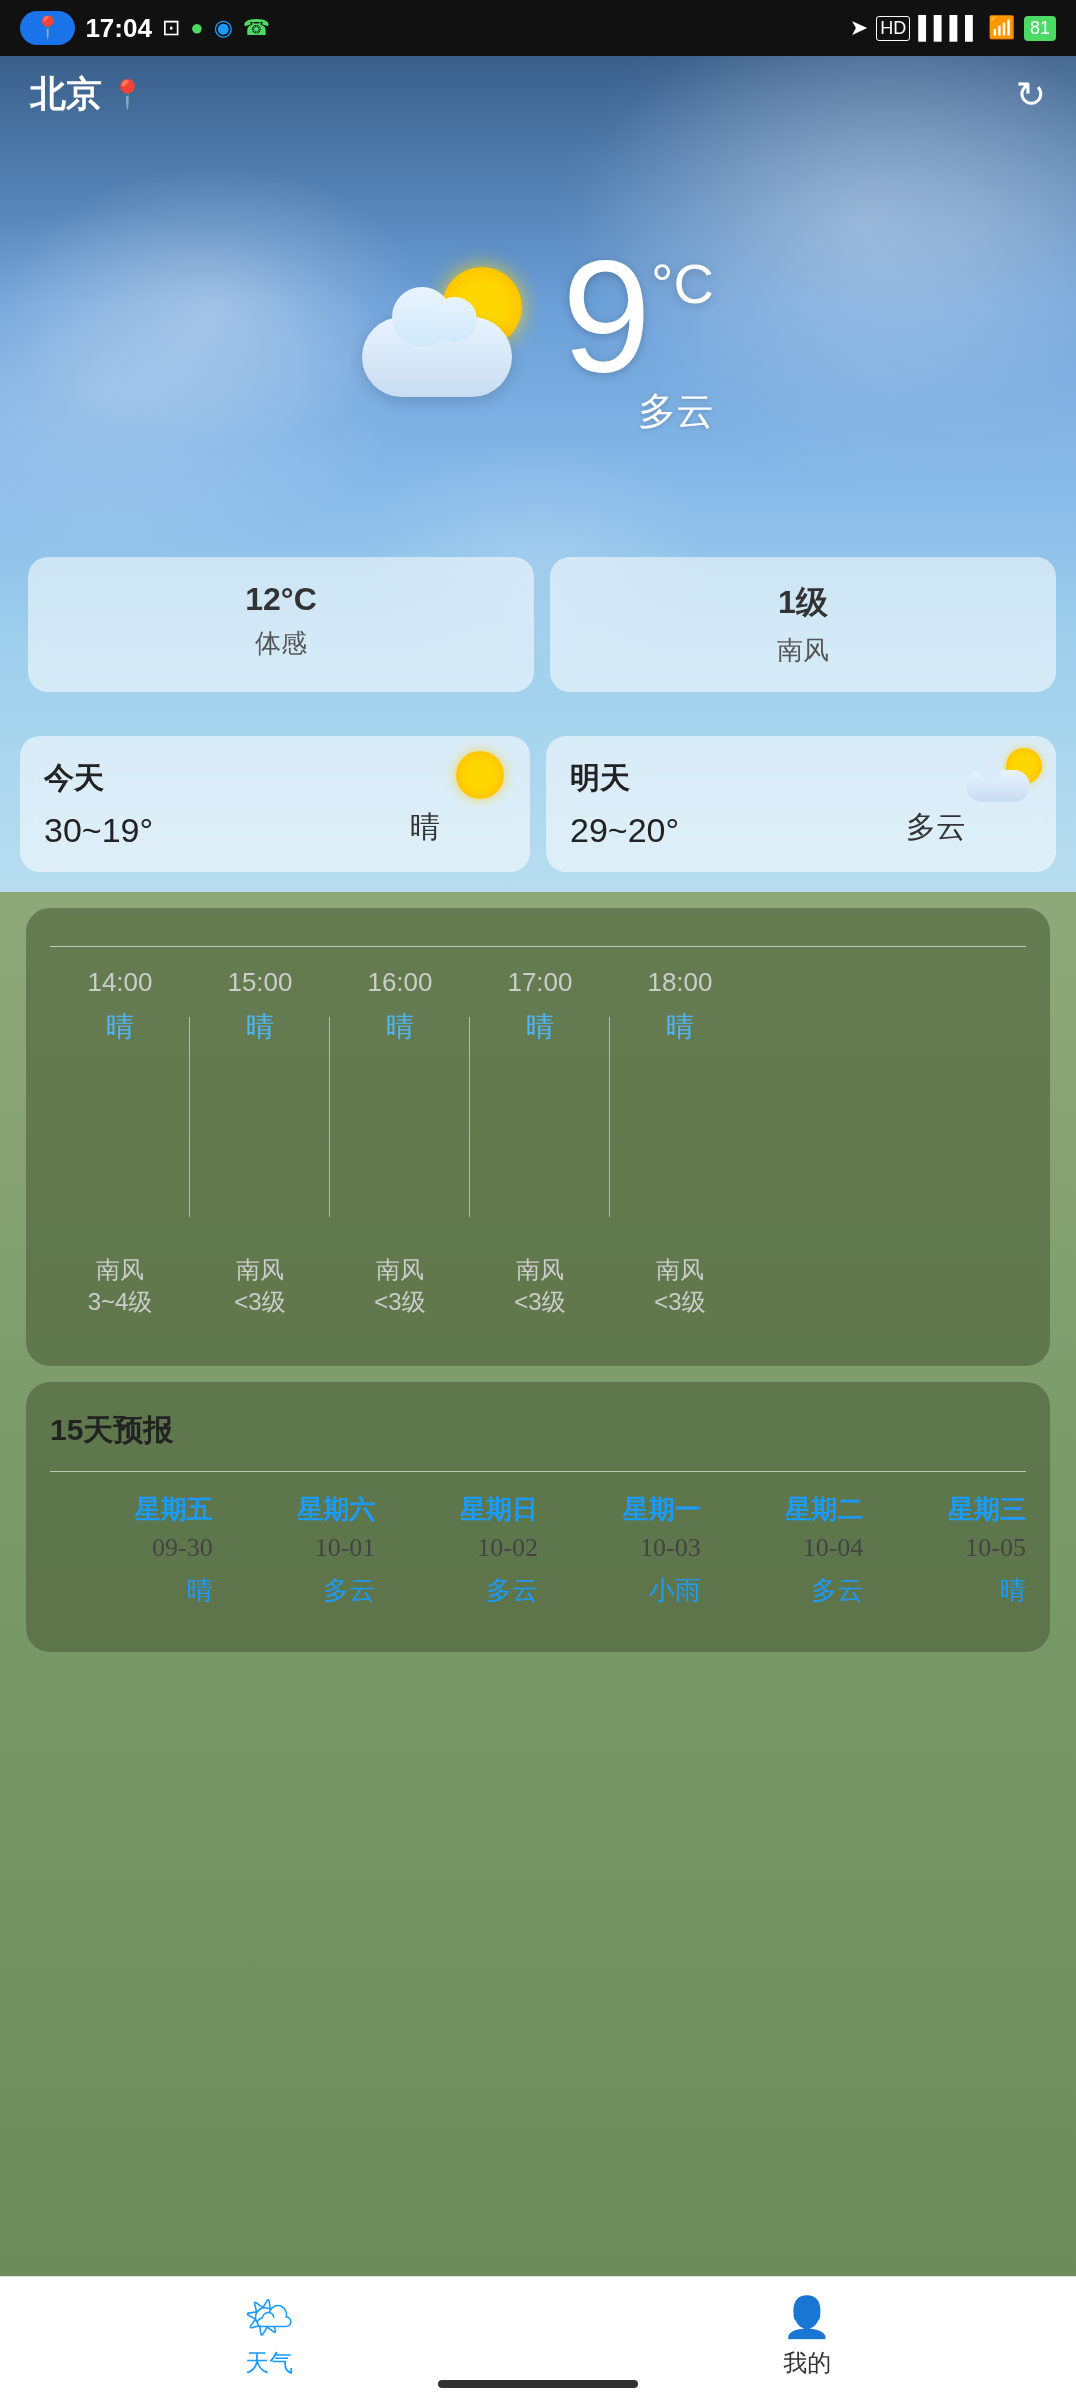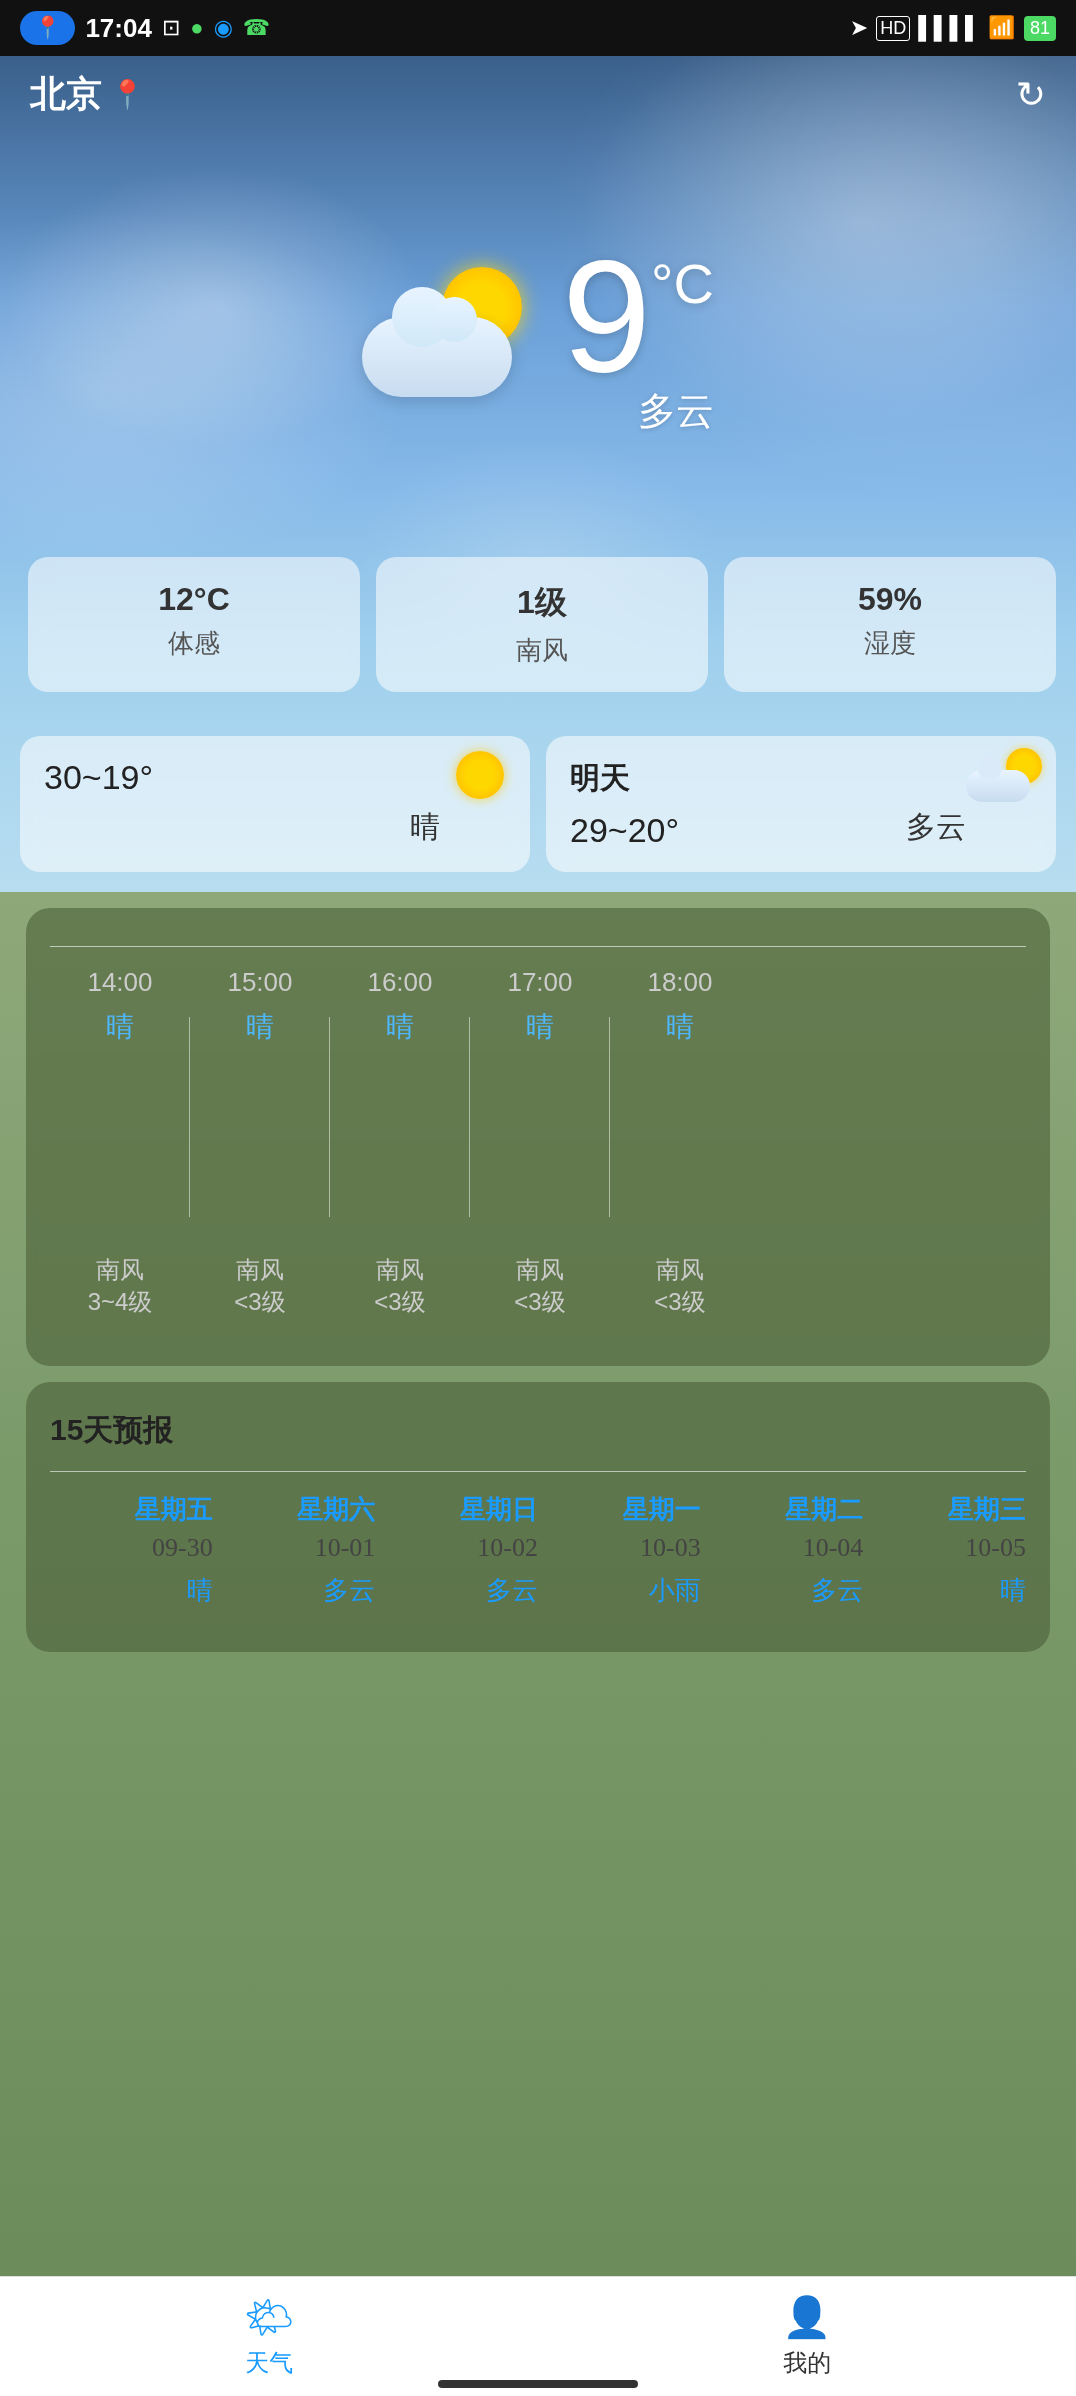--- a/index.html
+++ b/index.html
@@ -522,29 +522,26 @@
 
   <div class="info-cards">
     <div class="info-card">
       <span class="info-card-value">12°C</span>
       <span class="info-card-label">体感</span>
     </div>
     <div class="info-card">
       <span class="info-card-value">1级</span>
       <span class="info-card-label">南风</span>
     </div>
-    <div class="info-card">
-      <span class="info-card-value">59%</span>
-      <span class="info-card-label">湿度</span>
-    </div>
   </div>
 
   <div class="forecast-today-row">
 
     <div class="forecast-day-card">
+      <div class="forecast-day-label">今天</div>
       <div class="forecast-day-temp">30~19°</div>
       <div class="forecast-day-weather">晴</div>
       <div class="forecast-day-icon">
 
         <div class="small-sun"></div>
       </div>
     </div>
 
     <div class="forecast-day-card">
       <div class="forecast-day-label">明天</div>

